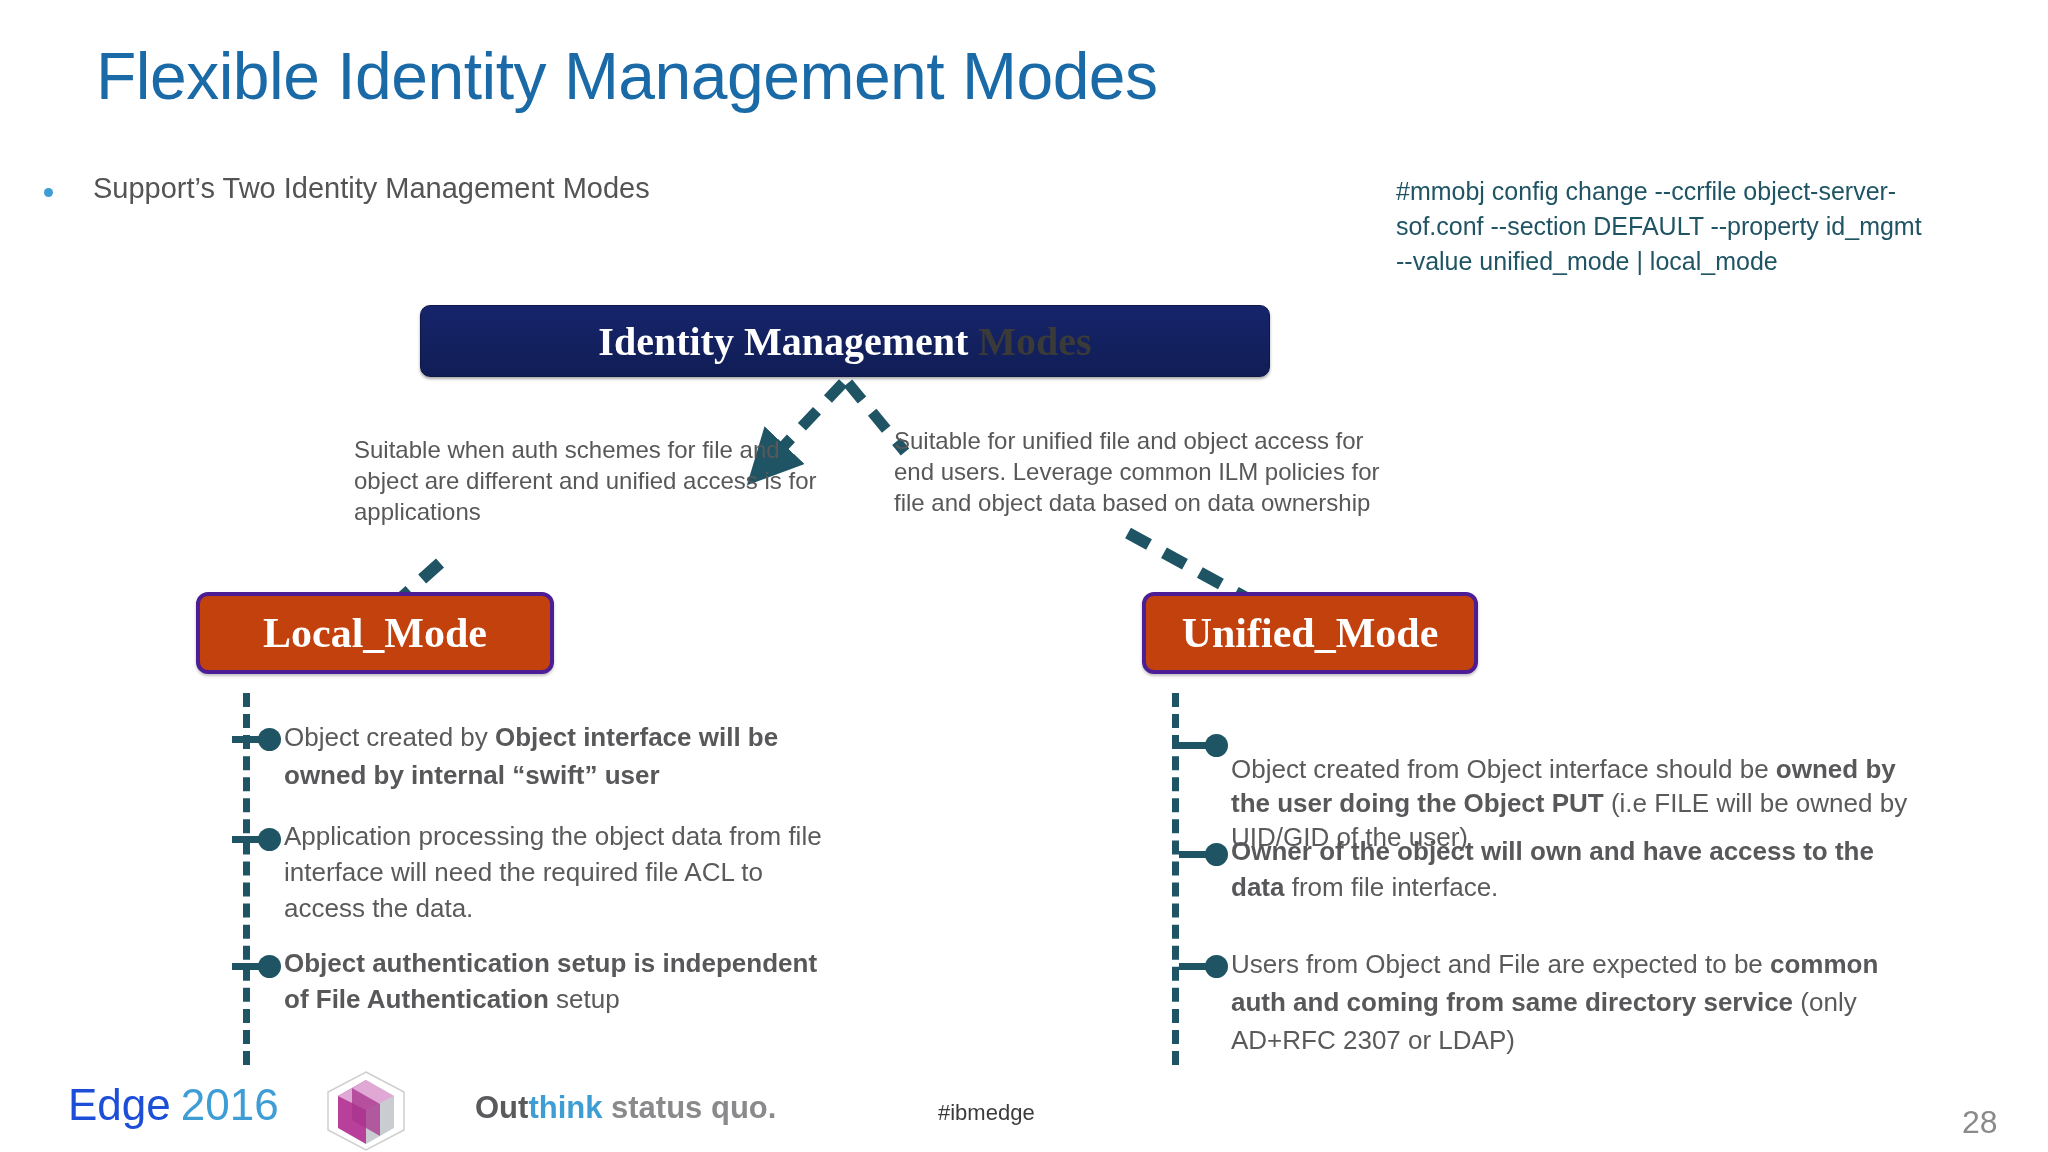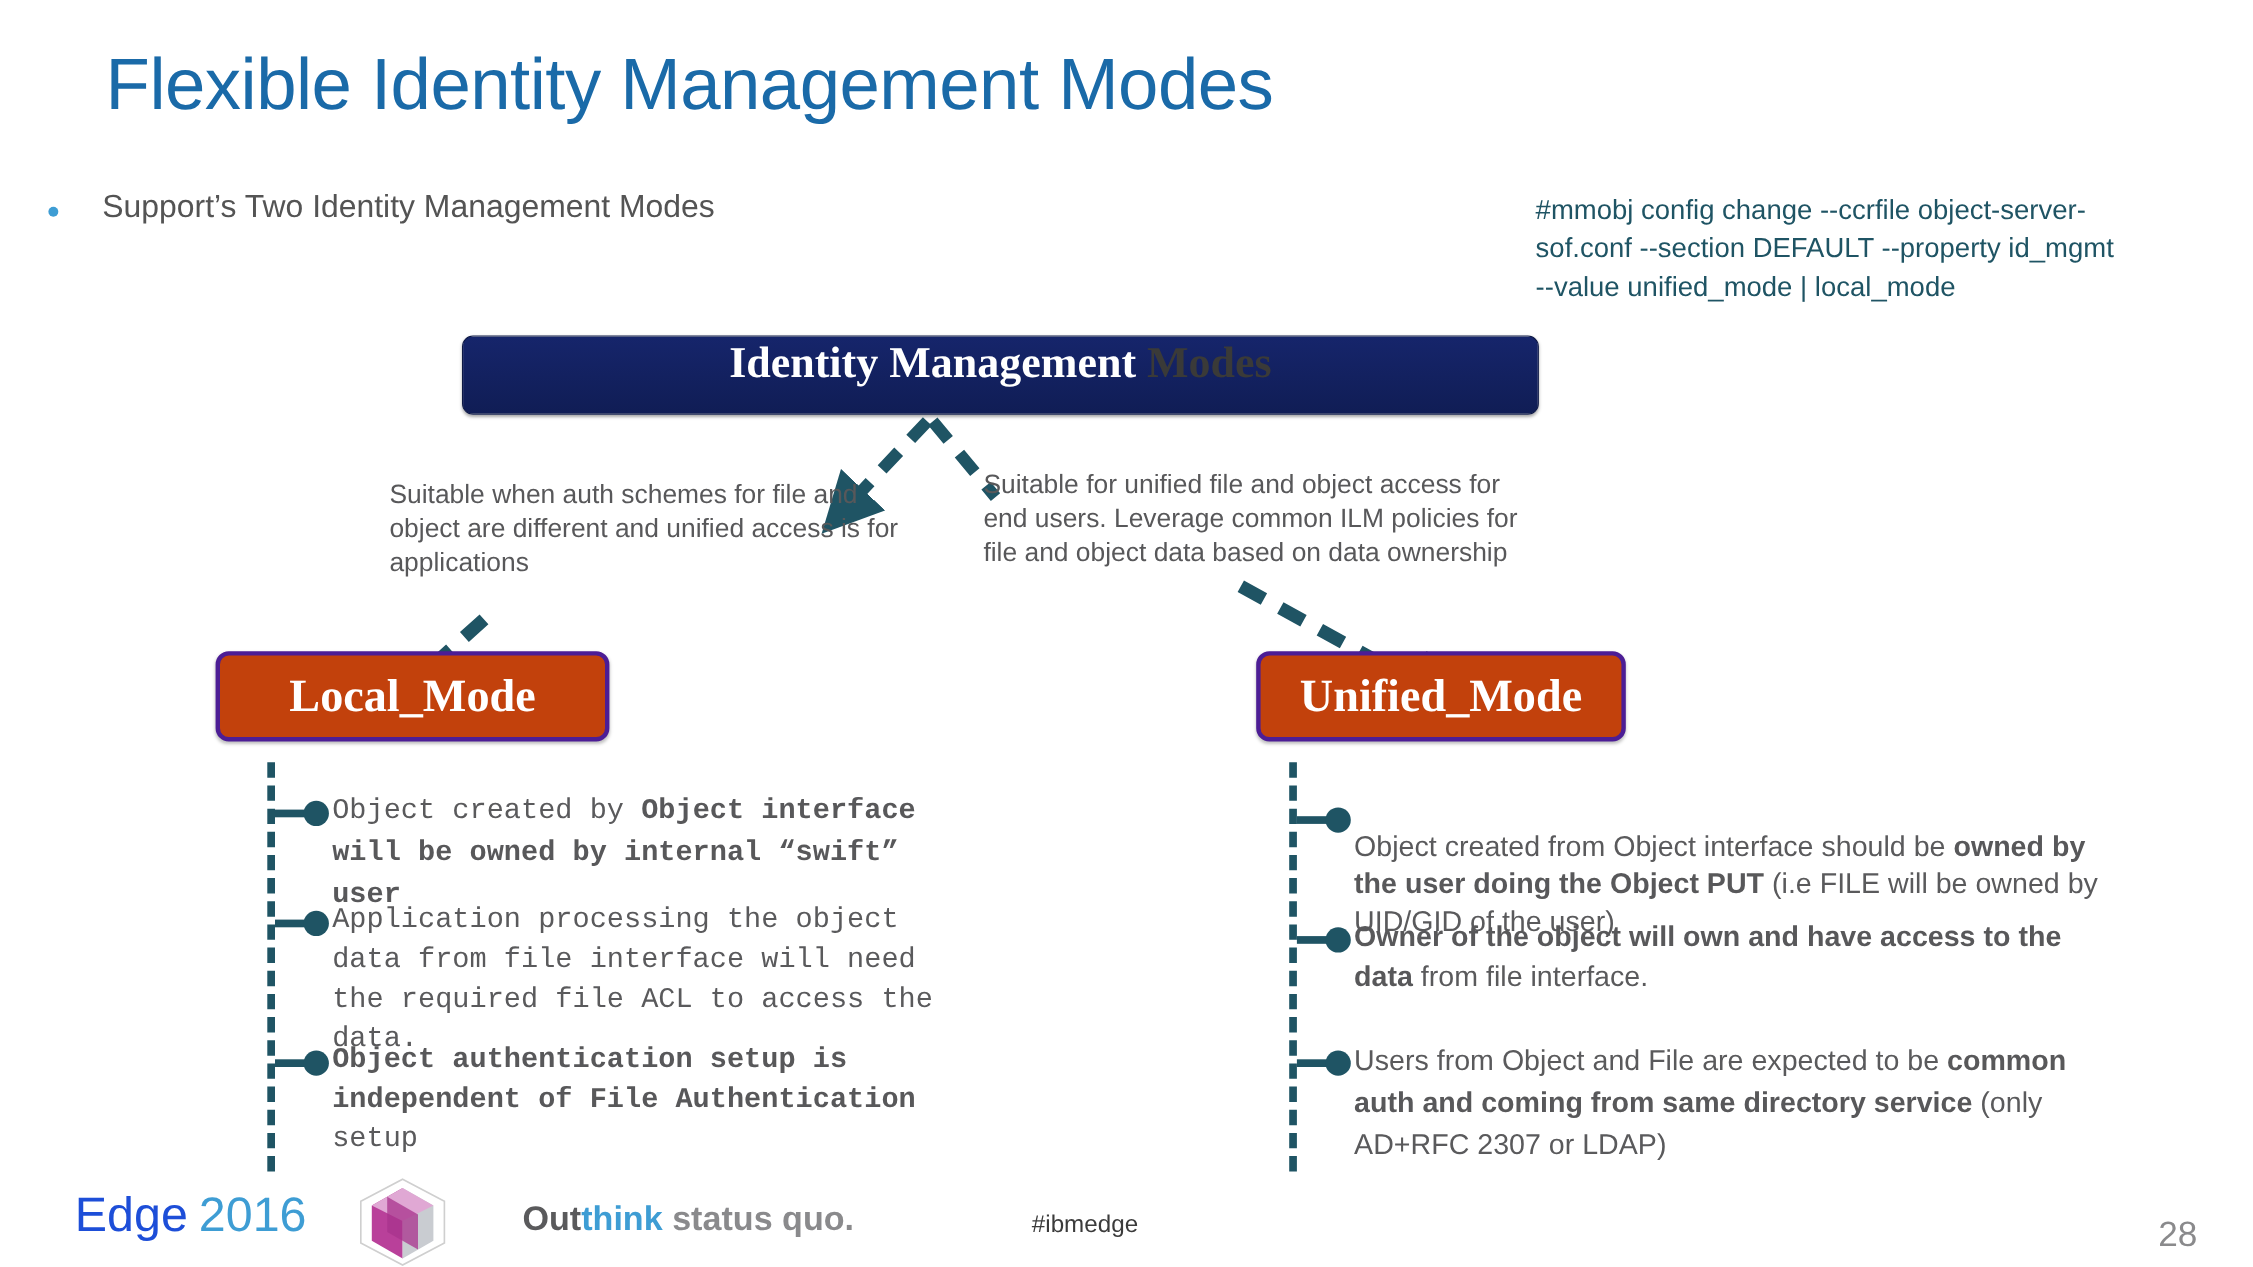--- a/index.html
+++ b/index.html
@@ -35,25 +35,25 @@
   .cli {
     position: absolute; left: 1396px; top: 174px; width: 540px;
     font-family: Liberation Sans, sans-serif;
     font-size: 25px; line-height: 35px; color: #1f5464;
     white-space: pre-wrap; word-break: break-word;
   }
 
   
   .banner {
     position: absolute; left: 420px; top: 305px;
-    width: 979px; height: 72px; border-radius: 10px;
+    width: 850px; height: 72px; border-radius: 10px;
     background: linear-gradient(180deg,#16256b 0%,#101d55 100%);
     border: 1px solid #0d1845;
     box-shadow: 0 2px 3px rgba(0,0,0,.35);
-    display: flex; align-items: flex-start; justify-content: center;
+    display: flex; align-items: center; justify-content: center;
   }
   .banner .btxt {
     font-family: "Liberation Serif", serif; font-weight: bold;
     font-size: 40px; color: #ffffff; white-space: nowrap;
   }
   .banner .btxt .muted { color: #3a3a38; }
 
   
   .modebox {
     position: absolute; height: 82px; border-radius: 12px;
@@ -92,21 +92,21 @@
   .node .conn .bar {
     position: absolute; left: 0; top: 10px; width: 34px; height: 7px; background:#1f5464;
   }
   .node .conn .knob {
     position: absolute; left: 26px; top: 2px; width: 23px; height: 23px;
     border-radius: 50%; background: #1f5464;
   }
   .node .body { font-size: 26px; line-height: 36px; color: #5a5a5c; }
   .node .body b { font-weight: bold; color: #58585a; }
 
-  .col-left  .node { left: 250px; font-family: Liberation Mono, monospace; }
+  .col-left  .node { left: 232px; }
   .col-right .node { left: 1179px; }
   .col-left  .body { width: 560px; }
   .col-right .body { width: 700px; }
 
   #n-l1 { top: 718px; }
   #n-l2 { top: 818px; }
   #n-l3 { top: 945px; }
   #n-r1 { top: 724px; }
   #n-r2 { top: 833px; }
   #n-r3 { top: 945px; }

